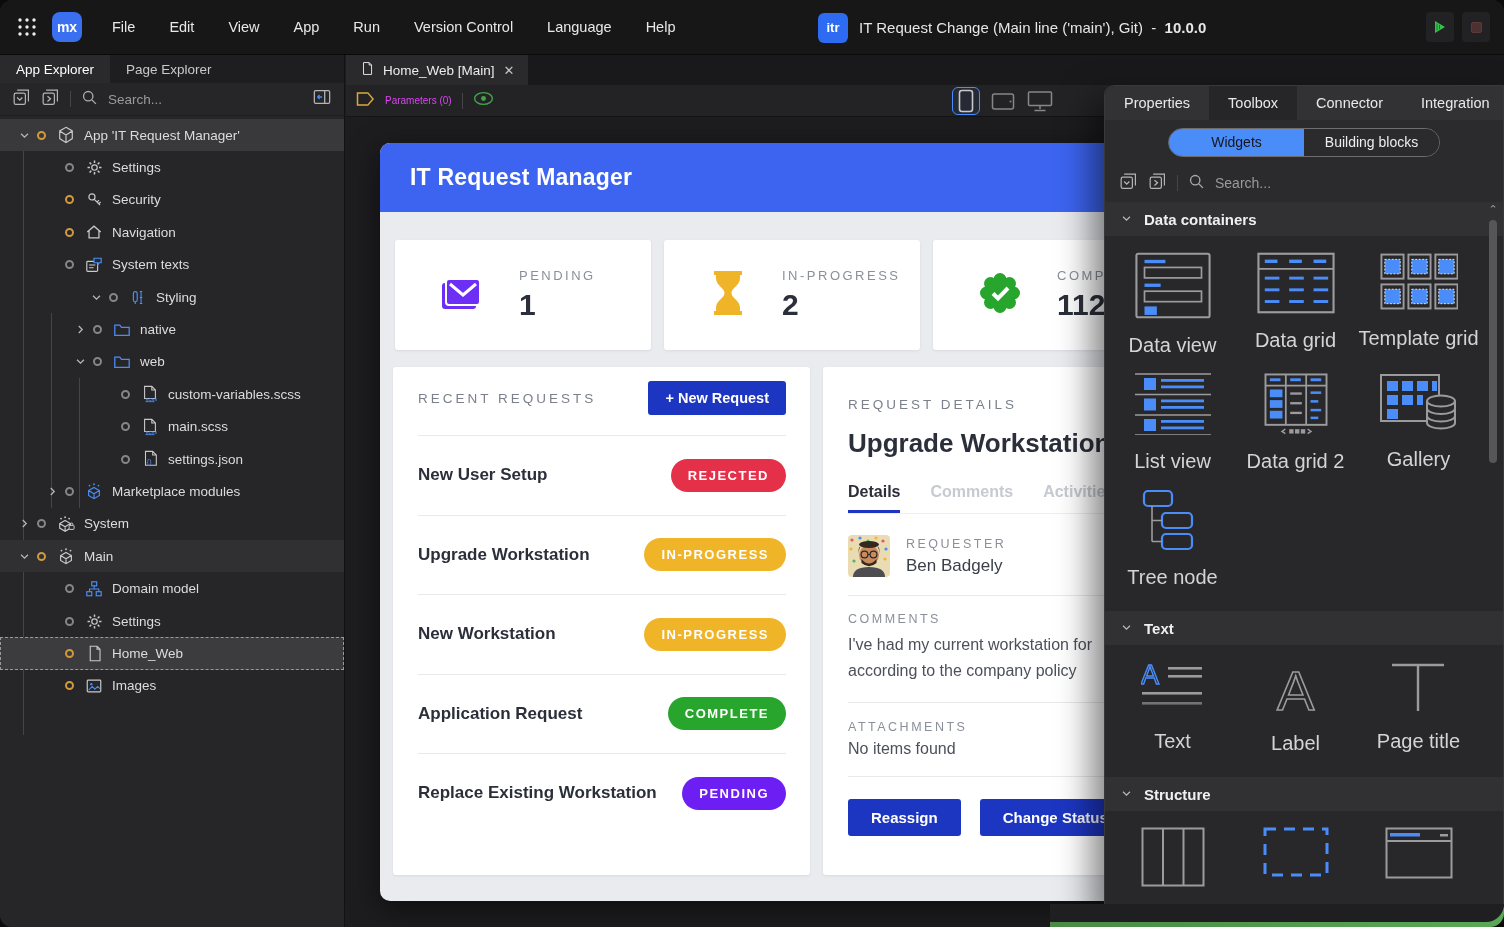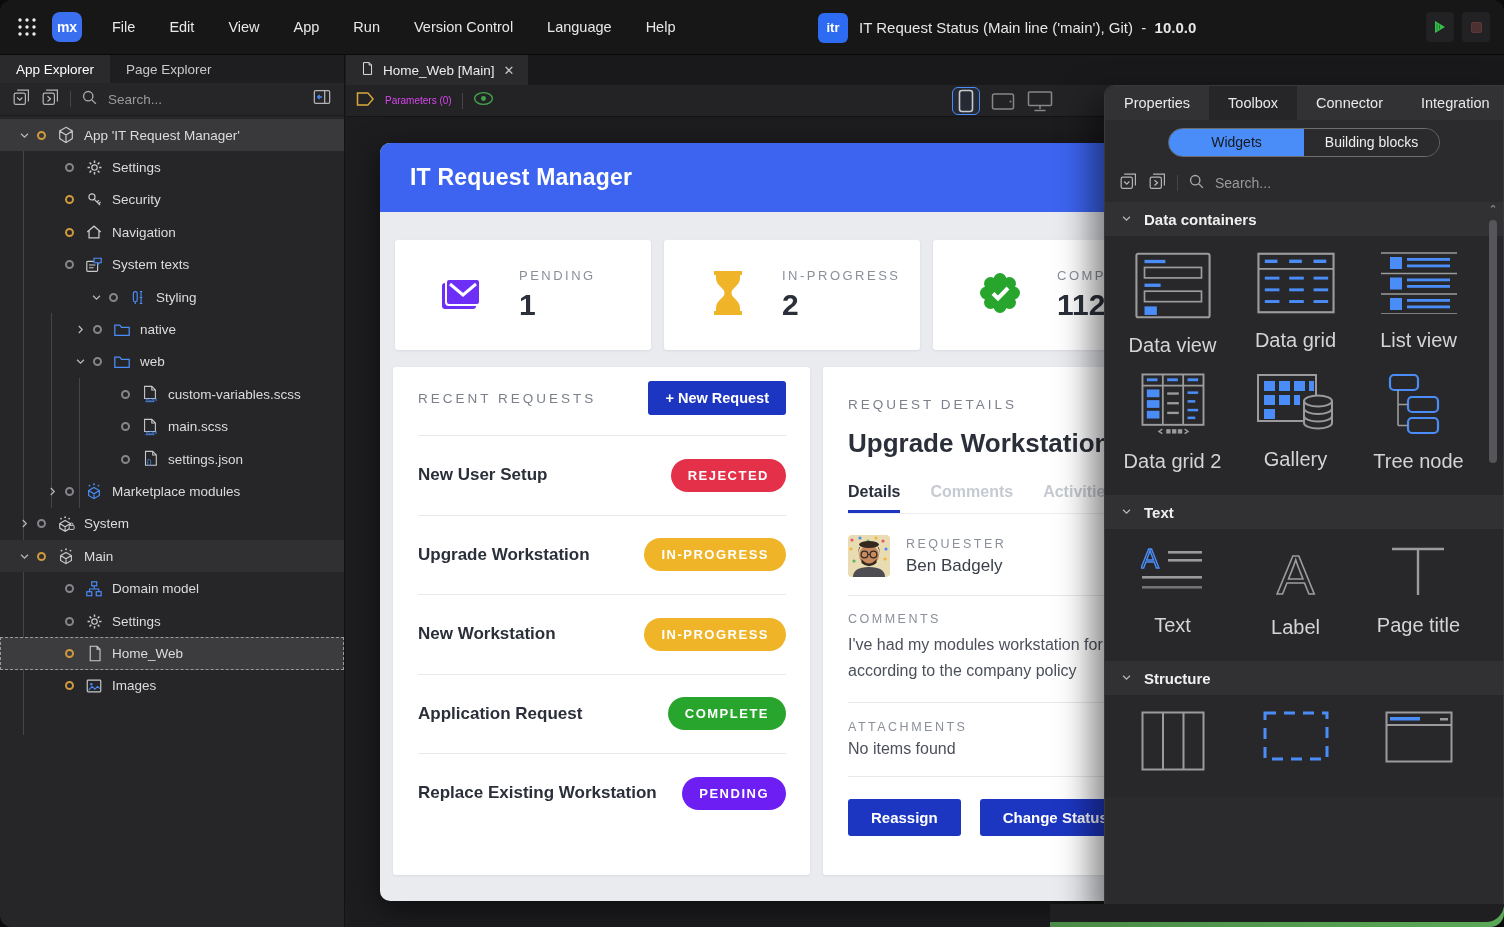--- a/index.html
+++ b/index.html
@@ -142,21 +142,21 @@
           <span class="menu-item">View</span>
           <span class="menu-item">App</span>
           <span class="menu-item">Run</span>
           <span class="menu-item">Version Control</span>
           <span class="menu-item">Language</span>
           <span class="menu-item">Help</span>
         </nav>
       <div class="title-cluster">
         <span class="itr-logo">itr</span>
         <span class="win-title">
-          <span>IT Request Status (Main line ('main'), Git)</span>
+          <span>IT Request Change (Main line ('main'), Git)</span>
           &nbsp;<span>-</span>&nbsp;
           <b>10.0.0</b>
         </span>
       </div>
       <div class="run-controls">
         <span class="run-btn">
             <svg width="16" height="16" viewBox="0 0 16 16">
               <path d="M3 2 L13 8 L3 14 Z" fill="#35c24a"></path>
               <path d="M5 4.5 v7 M7.5 5.8 v4.4" stroke="#1d7a2c" stroke-width="1"></path>
             </svg>
@@ -608,21 +608,21 @@
                       <path d="M13.5 24 Q21 33 28.5 24 L28.5 28 Q21 34.5 13.5 28 Z" fill="#33291f"></path>
                     </svg></span>
                 <span>
                   <div class="mini-label">REQUESTER</div>
                   <div class="requester-name">Ben Badgely</div>
                 </span>
               </div>
               <div class="hdiv"></div>
               <div class="mini-label" style="margin-top:16px;">COMMENTS</div>
               <div id="comments-slot" style="margin-top:6px;">
-                  <div class="comment-line">I've had my modules workstation for</div>
+                  <div class="comment-line">I've had my current workstation for</div>
                   <div class="comment-line">according to the company policy</div>
                 </div>
               <div class="hdiv"></div>
               <div class="mini-label" style="margin-top:17px;">ATTACHMENTS</div>
               <div class="attach-val">No items found</div>
               <div class="hdiv"></div>
               <div class="detail-btns">
                 <button class="btn-blue">Reassign</button>
                 <button class="btn-blue">Change Status</button>
               </div>
@@ -696,20 +696,37 @@
                     <rect x="58" y="25" width="15" height="3"></rect>
                     <rect x="8" y="37" width="15" height="3"></rect>
                     <rect x="33" y="37" width="15" height="3"></rect>
                     <rect x="58" y="37" width="15" height="3"></rect>
                     <rect x="8" y="49" width="15" height="3"></rect>
                     <rect x="33" y="49" width="15" height="3"></rect>
                     <rect x="58" y="49" width="15" height="3"></rect>
                   </g>
                 </svg></span>
               <div class="tb-cell-label">Data grid</div>
+            </div>
+            <div class="tb-cell">
+              <span><svg width="78" height="60" viewBox="0 0 81 60">
+                  <rect x="1.5" y="1.5" width="23" height="25" fill="none" stroke="#9b9b9d" stroke-width="2"></rect>
+                  <rect x="5" y="6.5" width="16" height="15" fill="#4a8df8" stroke="#dfe7f5" stroke-width="1" stroke-dasharray="2 1.6"></rect>
+                  <rect x="29.5" y="1.5" width="23" height="25" fill="none" stroke="#9b9b9d" stroke-width="2"></rect>
+                  <rect x="33" y="6.5" width="16" height="15" fill="#4a8df8" stroke="#dfe7f5" stroke-width="1" stroke-dasharray="2 1.6"></rect>
+                  <rect x="57.5" y="1.5" width="23" height="25" fill="none" stroke="#9b9b9d" stroke-width="2"></rect>
+                  <rect x="61" y="6.5" width="16" height="15" fill="#4a8df8" stroke="#dfe7f5" stroke-width="1" stroke-dasharray="2 1.6"></rect>
+                  <rect x="1.5" y="32.5" width="23" height="25" fill="none" stroke="#9b9b9d" stroke-width="2"></rect>
+                  <rect x="5" y="37.5" width="16" height="15" fill="#4a8df8" stroke="#dfe7f5" stroke-width="1" stroke-dasharray="2 1.6"></rect>
+                  <rect x="29.5" y="32.5" width="23" height="25" fill="none" stroke="#9b9b9d" stroke-width="2"></rect>
+                  <rect x="33" y="37.5" width="16" height="15" fill="#4a8df8" stroke="#dfe7f5" stroke-width="1" stroke-dasharray="2 1.6"></rect>
+                  <rect x="57.5" y="32.5" width="23" height="25" fill="none" stroke="#9b9b9d" stroke-width="2"></rect>
+                  <rect x="61" y="37.5" width="16" height="15" fill="#4a8df8" stroke="#dfe7f5" stroke-width="1" stroke-dasharray="2 1.6"></rect>
+                </svg></span>
+              <div class="tb-cell-label">Template grid</div>
             </div>
             <div class="tb-cell">
               <span><svg width="78" height="62" viewBox="0 0 78 62">
                   <path d="M1 1 H77" stroke="#9b9b9d" stroke-width="1.6"></path>
                   <rect x="10" y="5" width="12" height="12" fill="#4a8df8"></rect>
                   <rect x="27" y="6" width="43" height="2.8" fill="#4a8df8"></rect>
                   <rect x="27" y="12.5" width="43" height="2.8" fill="#4a8df8"></rect>
                   <path d="M1 21.5 H77" stroke="#9b9b9d" stroke-width="1.6"></path>
                   <rect x="10" y="25.5" width="12" height="12" fill="#4a8df8"></rect>
                   <rect x="27" y="26.5" width="43" height="2.8" fill="#4a8df8"></rect>

